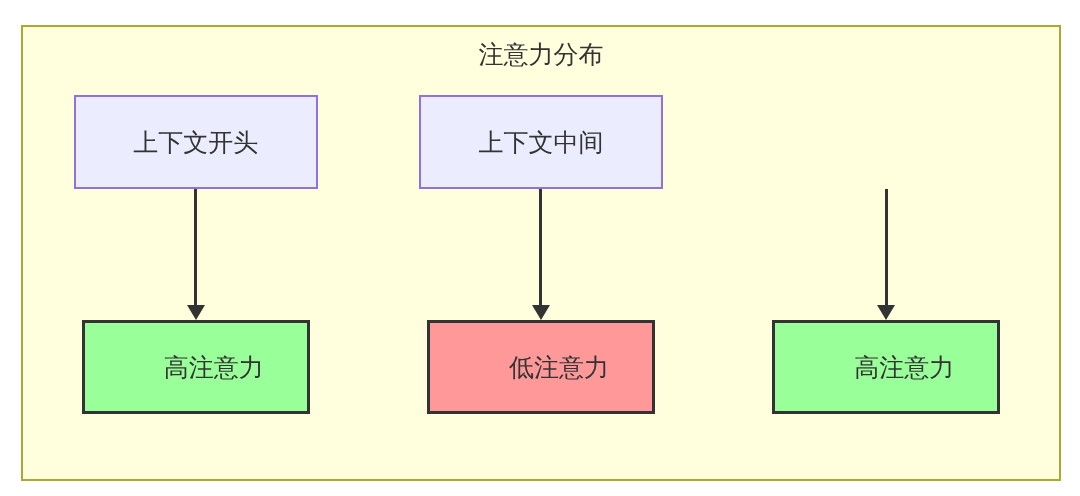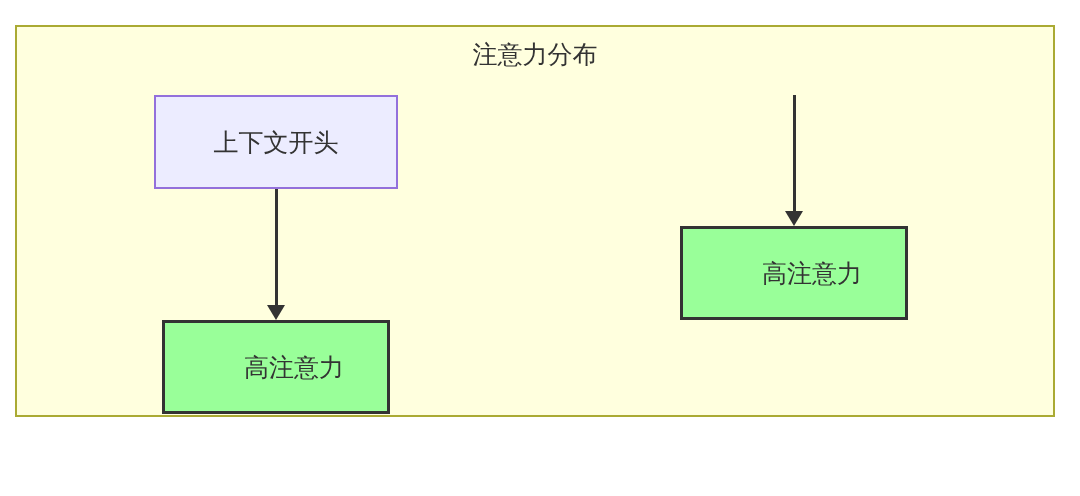--- a/index.html
+++ b/index.html
@@ -17,38 +17,39 @@
     --source-bg: #ececff;
     --source-border: #9370db;
     --high-bg: #99ff99;
     --low-bg: #ff9999;
     --target-border: #333333;
     --arrow: #333333;
     --text: #333333;
   }
   .diagram-container {
     position: absolute;
-    left: 15px;
+    left: 21px;
     top: 25px;
     width: 1040px;
-    height: 392px;
+    height: 456px;
     box-sizing: border-box;
     background: var(--container-bg);
     border: 2px solid var(--container-border);
   }
   .diagram-title {
     text-align: center;
     padding-top: 12px;
     font-size: 25px;
     line-height: 30px;
     color: var(--text);
   }
   .columns-row {
     display: flex;
     margin-top: 26px;
+    align-items: flex-end;
   }
   .flow-col {
     flex: 1;
     display: flex;
     flex-direction: column;
     align-items: center;
   }
   .node {
     box-sizing: border-box;
     display: flex;
@@ -102,20 +103,28 @@
 
     <div class="flow-col">
       <div class="node source-node">上下文开头</div>
       <div class="arrow">
         <div class="arrow-line"></div>
         <div class="arrow-head"></div>
       </div>
       <div class="node target-node high">高注意力</div>
     </div>
 
+    <div class="flow-col">
+      <div class="node source-node">上下文中间</div>
+      <div class="arrow">
+        <div class="arrow-line"></div>
+        <div class="arrow-head"></div>
+      </div>
+      <div class="node target-node low">低注意力</div>
+    </div>
 
     <div class="flow-col">
       <div class="arrow">
         <div class="arrow-line"></div>
         <div class="arrow-head"></div>
       </div>
       <div class="node target-node high">高注意力</div>
     </div>
 
   </div>

